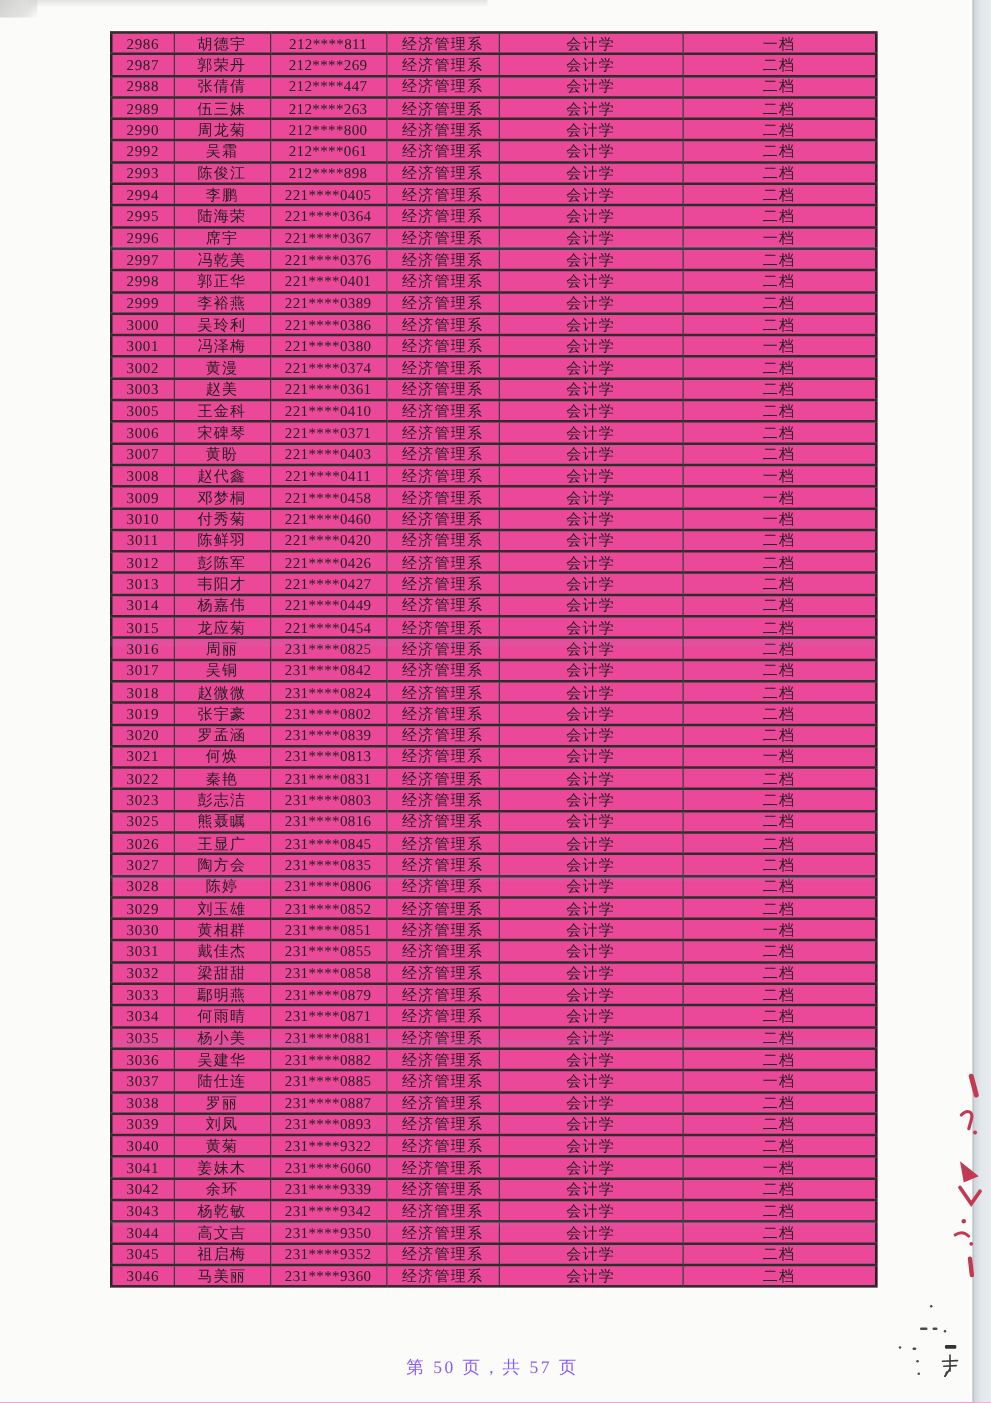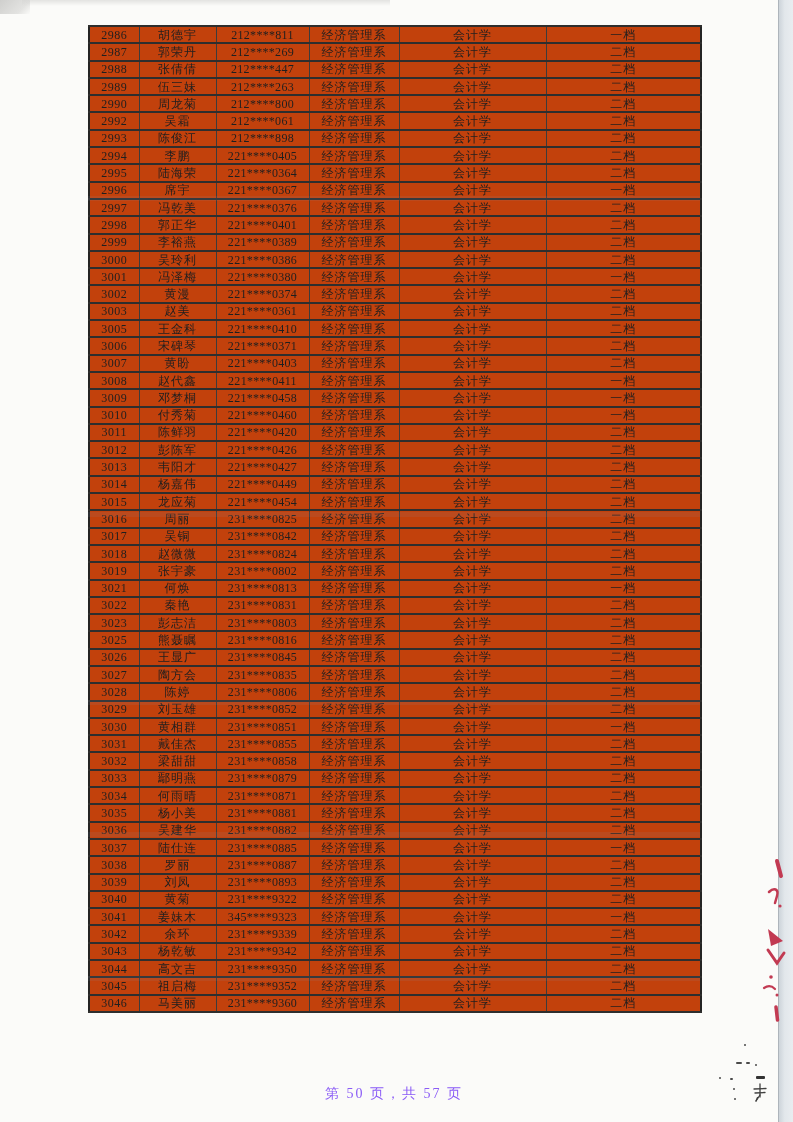--- a/index.html
+++ b/index.html
@@ -28,21 +28,21 @@
     border-left:1px solid #adb4bb;
   }
 
   
   table.roster{
     position:absolute;left:88px;top:25px;
     width:612px;
     border-collapse:collapse;
     table-layout:fixed;
     border:2px solid #242424;
-    background:#c2410c;
+    background:#ec4899;
   }
   table.roster td{
     border:1px solid #3c3c3c;
     border-top:2px solid #2e2e2e;
     border-bottom:2px solid #2e2e2e;
     height:17.3px;box-sizing:border-box;
     padding:0 2px;
     text-align:center;vertical-align:middle;
     font-size:12px;line-height:1;
     white-space:nowrap;overflow:hidden;
@@ -335,20 +335,28 @@
         </tr>
         <tr>
           <td>3019</td>
           <td>张宇豪</td>
           <td>231****0802</td>
           <td>经济管理系</td>
           <td>会计学</td>
           <td>二档</td>
         </tr>
         <tr>
+          <td>3020</td>
+          <td>罗孟涵</td>
+          <td>231****0839</td>
+          <td>经济管理系</td>
+          <td>会计学</td>
+          <td>二档</td>
+        </tr>
+        <tr>
           <td>3021</td>
           <td>何焕</td>
           <td>231****0813</td>
           <td>经济管理系</td>
           <td>会计学</td>
           <td>一档</td>
         </tr>
         <tr>
           <td>3022</td>
           <td>秦艳</td>
@@ -489,21 +497,21 @@
           <td>3040</td>
           <td>黄菊</td>
           <td>231****9322</td>
           <td>经济管理系</td>
           <td>会计学</td>
           <td>二档</td>
         </tr>
         <tr>
           <td>3041</td>
           <td>姜妹木</td>
-          <td>345****9323</td>
+          <td>231****6060</td>
           <td>经济管理系</td>
           <td>会计学</td>
           <td>一档</td>
         </tr>
         <tr>
           <td>3042</td>
           <td>余环</td>
           <td>231****9339</td>
           <td>经济管理系</td>
           <td>会计学</td>

